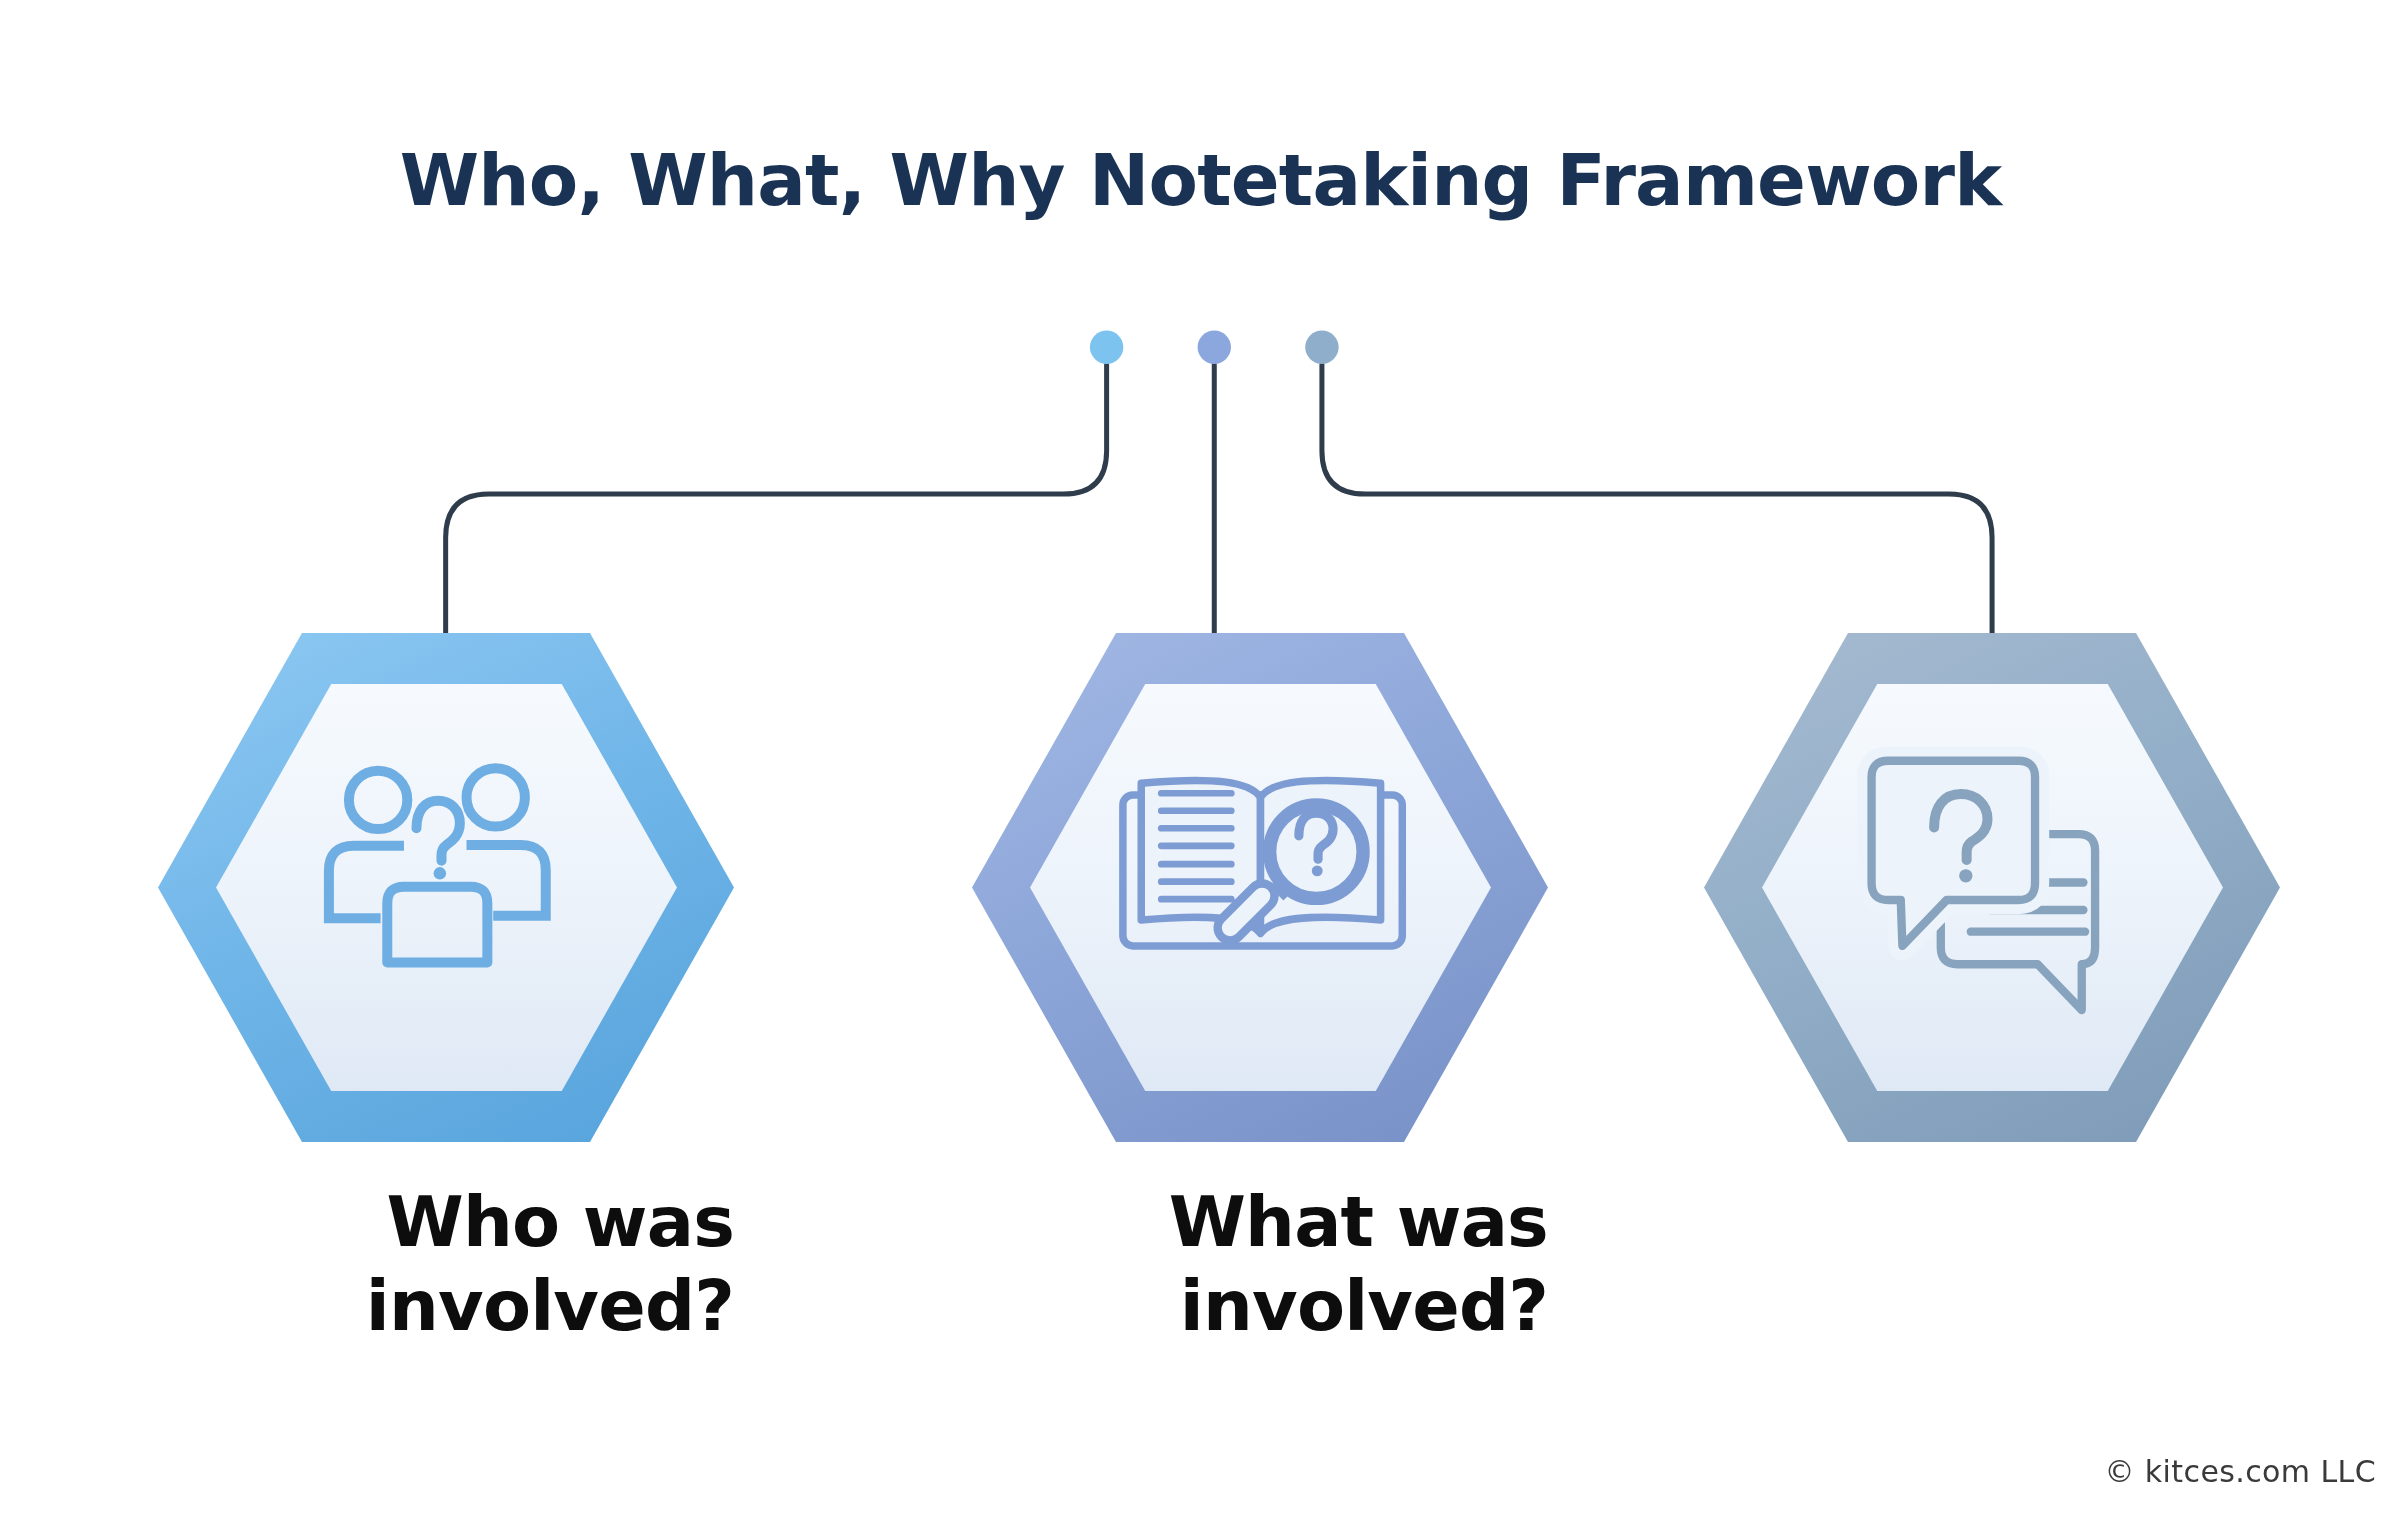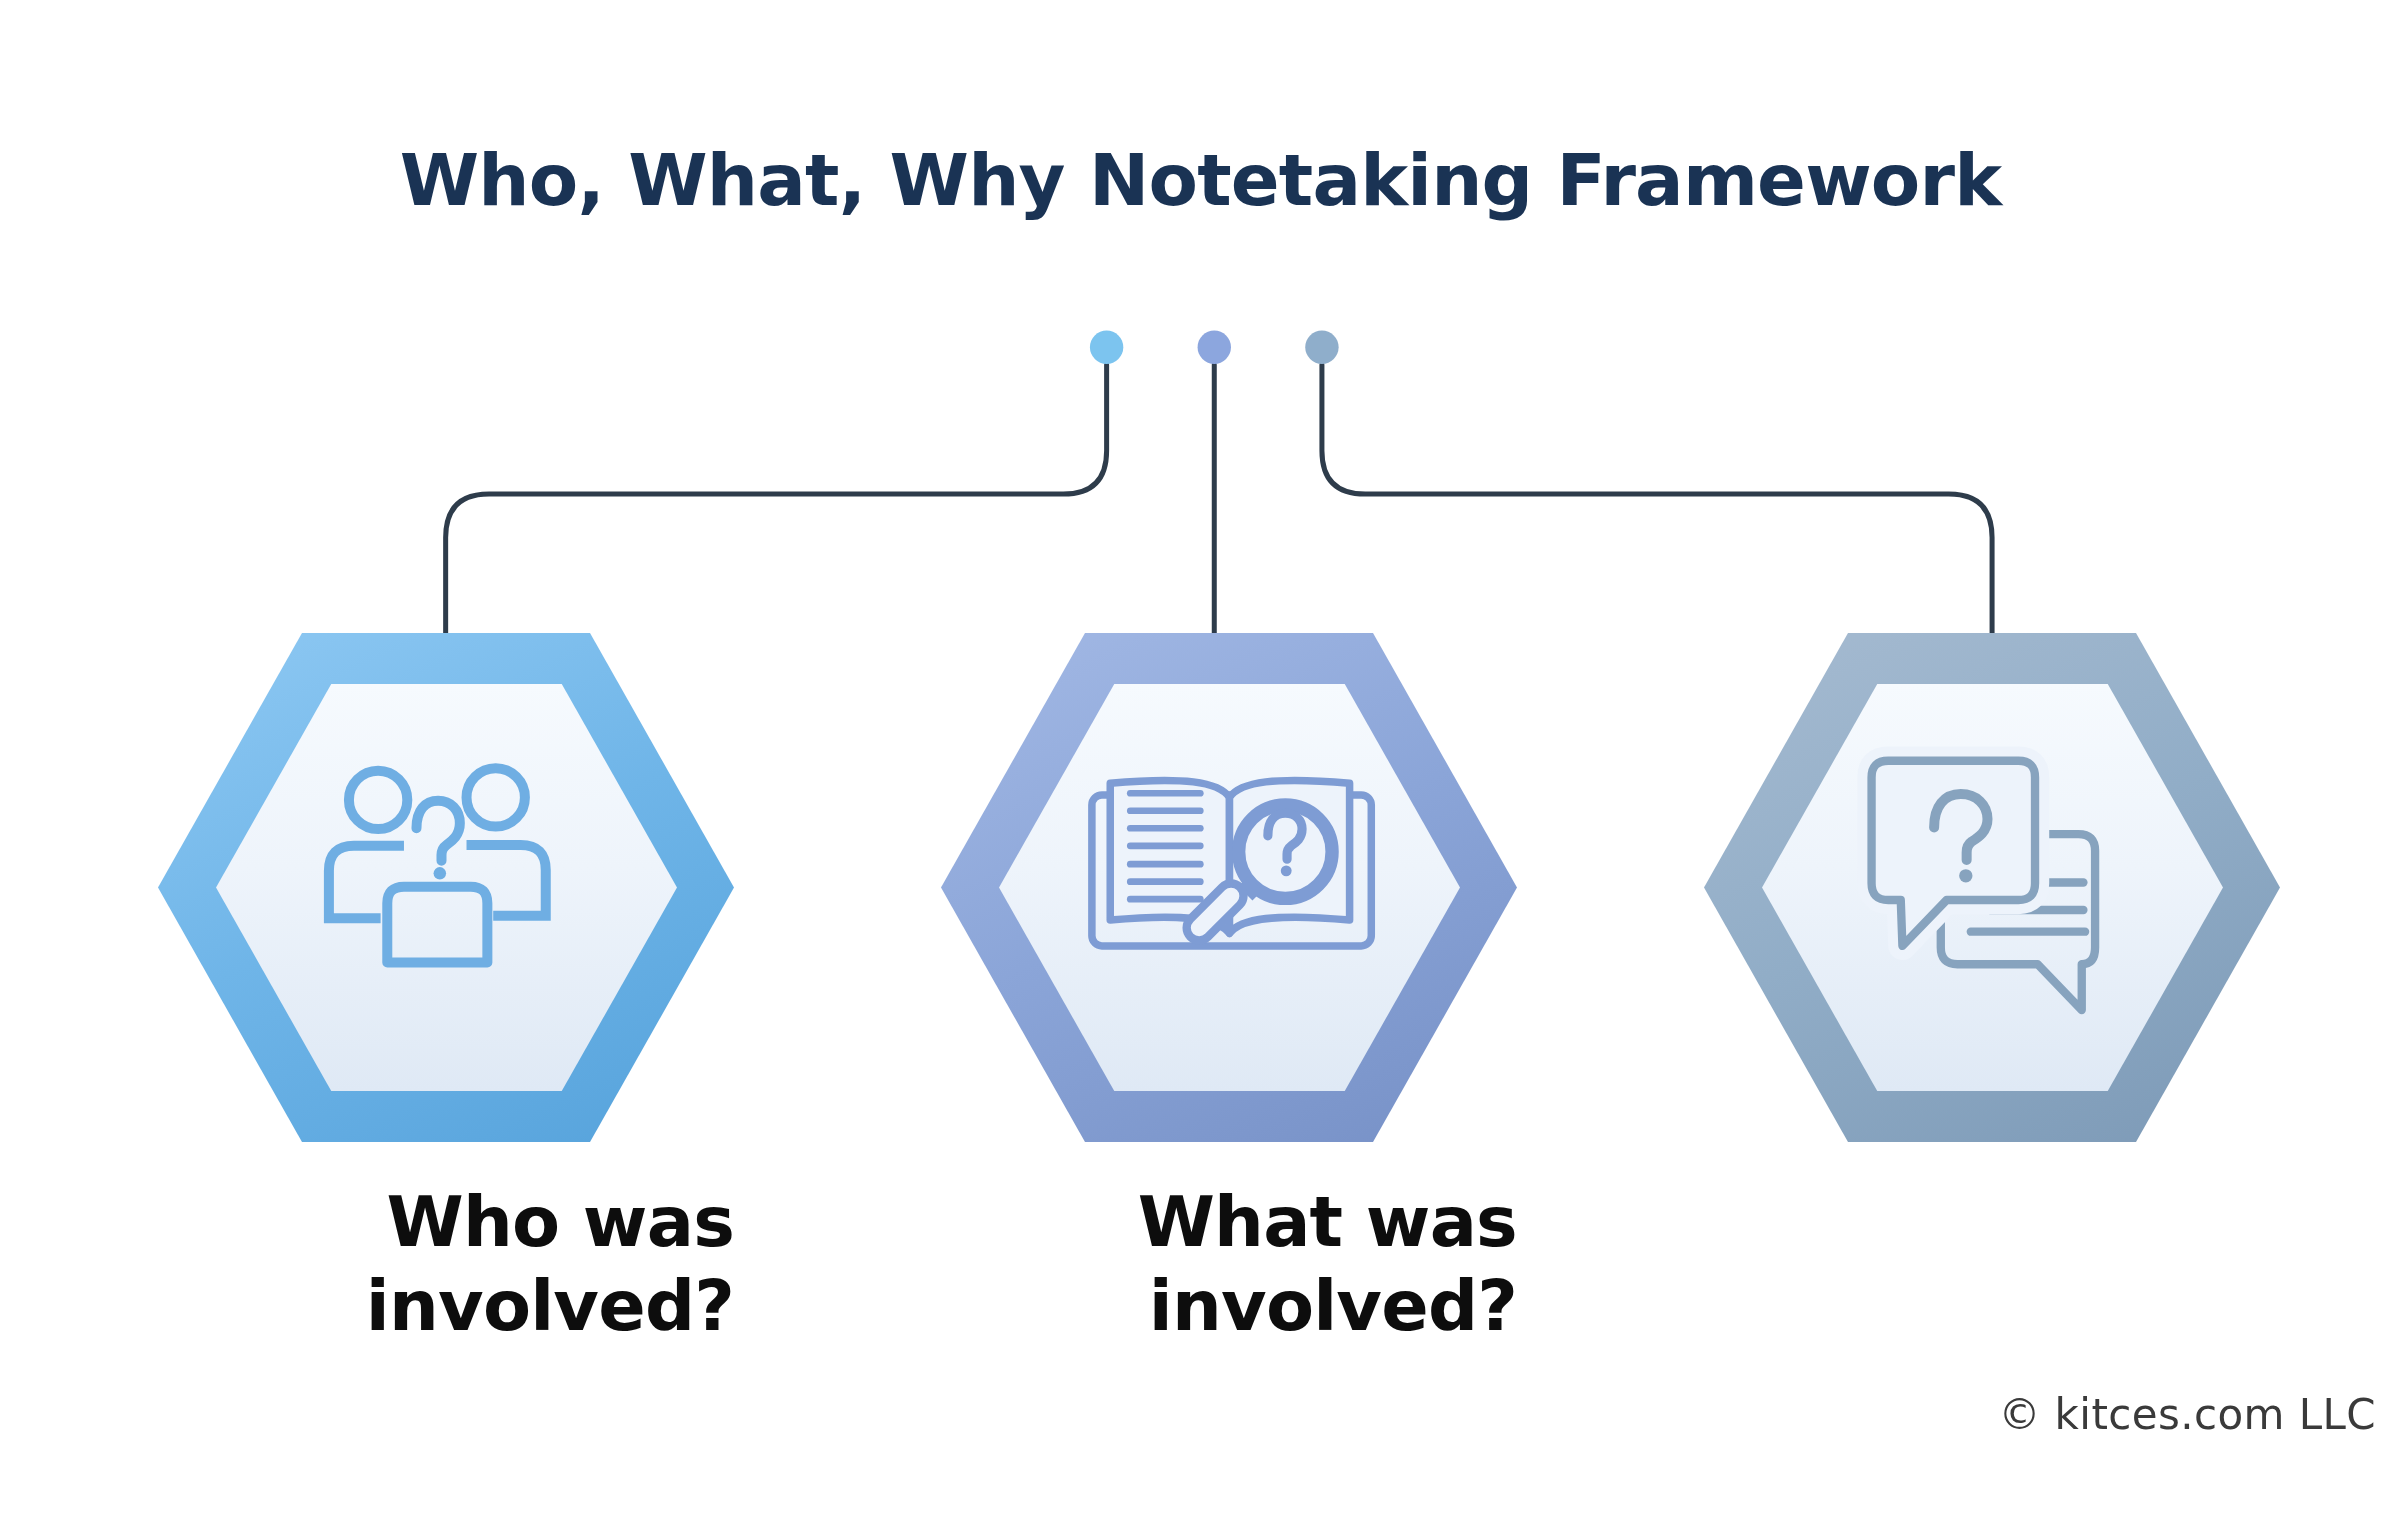--- a/index.html
+++ b/index.html
@@ -12,21 +12,21 @@
   }
   .page-title{
     position:absolute;top:144px;left:0;width:100%;
     text-align:center;font-size:72px;font-weight:700;letter-spacing:-0.8px;
     color:#1A3354;line-height:1;
   }
   .connector-layer{position:absolute;left:0;top:0;z-index:0;}
   .connector-layer path{stroke:var(--line-color);stroke-width:6;fill:none;stroke-linecap:round;}
   .card{position:absolute;top:633px;width:576px;height:785px;z-index:1;}
   .card-0{left:158px;}
-  .card-1{left:941px;}
+  .card-1{left:972px;}
   .card-2{left:1704px;}
   .hex{clip-path:polygon(25% 0%,75% 0%,100% 50%,75% 100%,25% 100%,0% 50%);}
   .hex-outer{
     position:absolute;left:0;top:0;width:576px;height:509px;
     background:linear-gradient(155deg,var(--hex-from) 0%,var(--hex-mid) 48%,var(--hex-to) 100%);
     filter:drop-shadow(0 11.7px 15px rgba(110,140,175,.30));
   }
   .hex-inner{
     position:absolute;left:58px;top:51px;width:461px;height:407px;
     background:linear-gradient(180deg,#F6FAFE 0%,#EEF4FB 45%,#DFE9F5 100%);
@@ -36,22 +36,22 @@
   .icon-svg .st{stroke:currentColor;fill:none;}
   .icon-svg .bgfill{fill:var(--page-fill);}
   .icon-svg .halo{stroke:var(--page-fill);fill:var(--page-fill);}
   .icon-svg .dotfill{fill:currentColor;stroke:none;}
   .card-label{
     position:absolute;left:0;top:547px;width:576px;
     text-align:right;font-size:70px;font-weight:700;letter-spacing:-0.8px;
     line-height:1.2;color:#0D0D0D;
   }
   .copyright{
-    position:absolute;top:1390px;right:25px;
-    font-size:42px;font-weight:400;letter-spacing:0.4px;color:#3A3A3A;
+    position:absolute;top:1454px;right:25px;
+    font-size:30px;font-weight:400;letter-spacing:0.4px;color:#3A3A3A;
   }
 </style>
 </head>
 <body style="--line-color: #2E3C4B;">
 
 <div class="page-title" style="color: rgb(26, 51, 84);">Who, What, Why Notetaking Framework</div>
 
 <svg class="connector-layer" width="2401" height="1519" viewBox="0 0 2877 1820">
   <path d="M1326,437 L1326,540 Q1326,592 1274,592 L586,592 Q534,592 534,644 L534,770"></path>
   <path d="M1455,437 L1455,770"></path>

